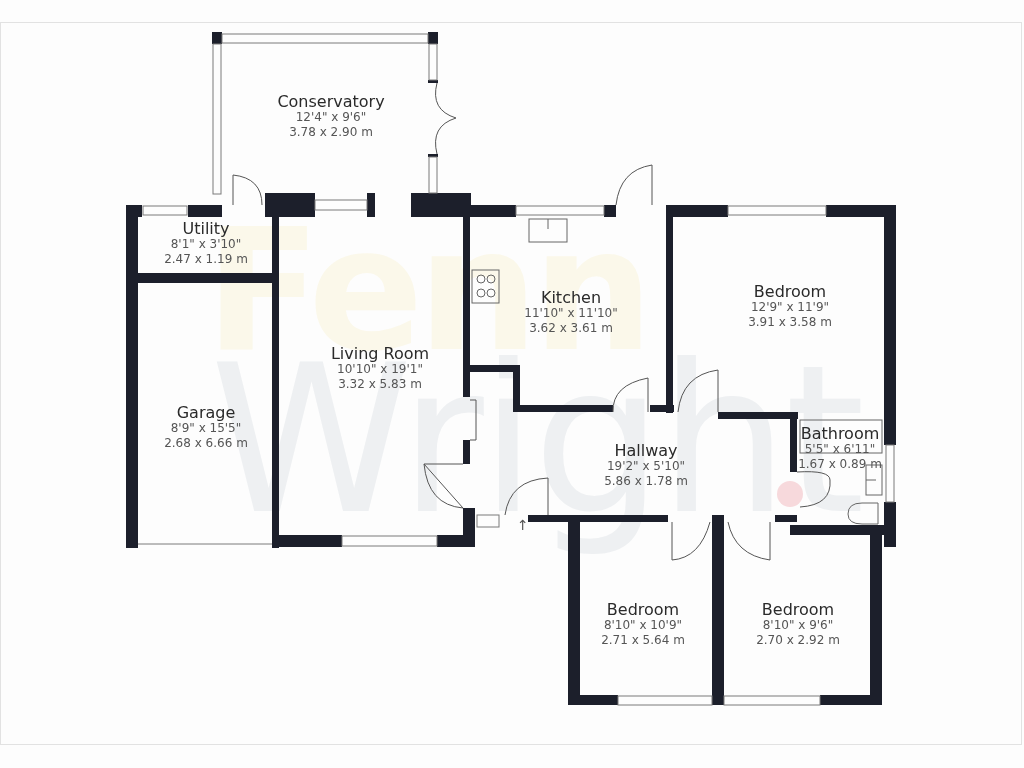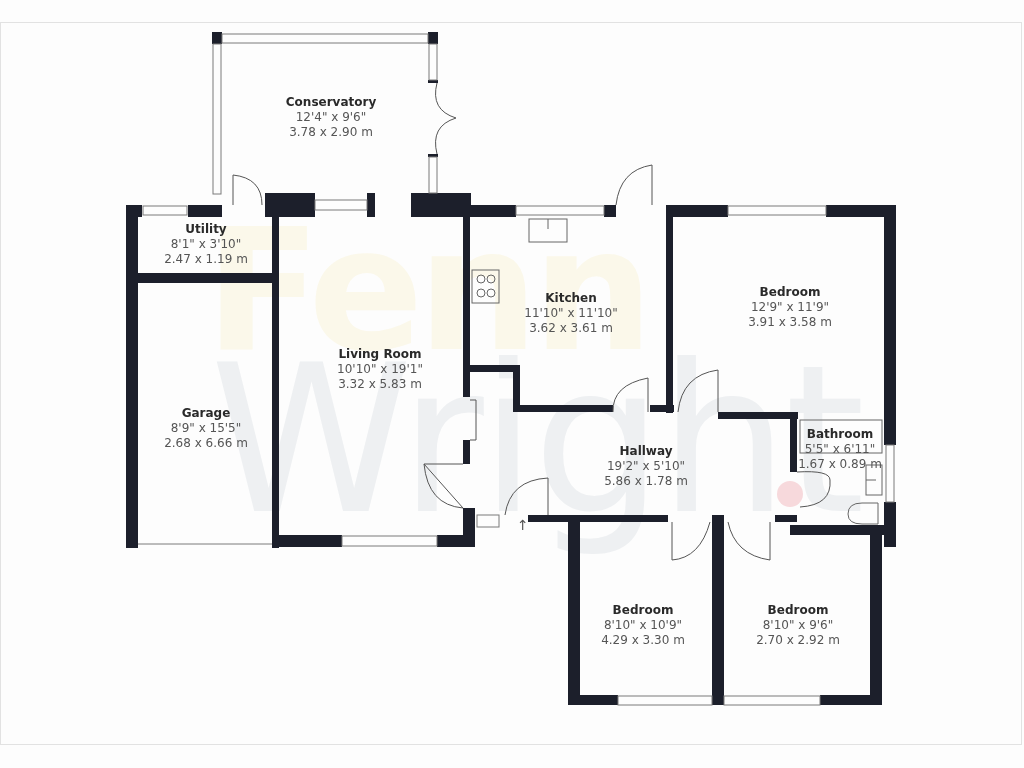--- a/index.html
+++ b/index.html
@@ -3,21 +3,21 @@
 <meta charset="utf-8">
 <style>
   html,body{margin:0;padding:0;background:#fdfdfd;}
   body{width:1024px;height:768px;position:relative;overflow:hidden;font-family:"DejaVu Sans","Liberation Sans",sans-serif;}
   .frame{position:absolute;left:0;top:22px;width:1022px;height:723px;border:1px solid #e2e2e2;box-sizing:border-box;}
   svg.plan{position:absolute;left:0;top:0;}
   .wm{position:absolute;font-family:"DejaVu Sans","Liberation Sans",sans-serif;pointer-events:none;line-height:1;}
   .wm-fenn{left:205px;top:205px;font-size:170px;font-weight:bold;color:#fbf8ea;letter-spacing:-6px;}
   .wm-wright{left:210px;top:338px;font-size:205px;color:#eef0f2;letter-spacing:-4px;}
   .room{position:absolute;text-align:center;transform:translate(-50%,0);white-space:nowrap;}
-  .room .name{font-size:12px;font-weight:bold;color:#2a2a2a;line-height:16px;}
+  .room .name{font-size:16px;font-weight:normal;color:#2a2a2a;line-height:16px;}
   .room .imp,.room .met{font-size:12px;color:#555;line-height:15px;}
 </style>
 </head>
 <body>
 
 <div class="frame"></div>
 
 <div class="wm wm-fenn">Fenn</div>
 <div class="wm wm-wright">Wright</div>
 
@@ -187,20 +187,20 @@
 
 <div class="room" style="left:840px;top:426px;">
   <div class="name">Bathroom</div>
   <div class="imp">5'5" x 6'11"</div>
   <div class="met">1.67 x 0.89 m</div>
 </div>
 
 <div class="room" style="left:643px;top:602px;">
   <div class="name">Bedroom</div>
   <div class="imp">8'10" x 10'9"</div>
-  <div class="met">4.29 x 3.30 m</div>
+  <div class="met">2.71 x 5.64 m</div>
 </div>
 
 <div class="room" style="left:798px;top:602px;">
   <div class="name">Bedroom</div>
   <div class="imp">8'10" x 9'6"</div>
   <div class="met">2.70 x 2.92 m</div>
 </div>
 
 </body></html>

